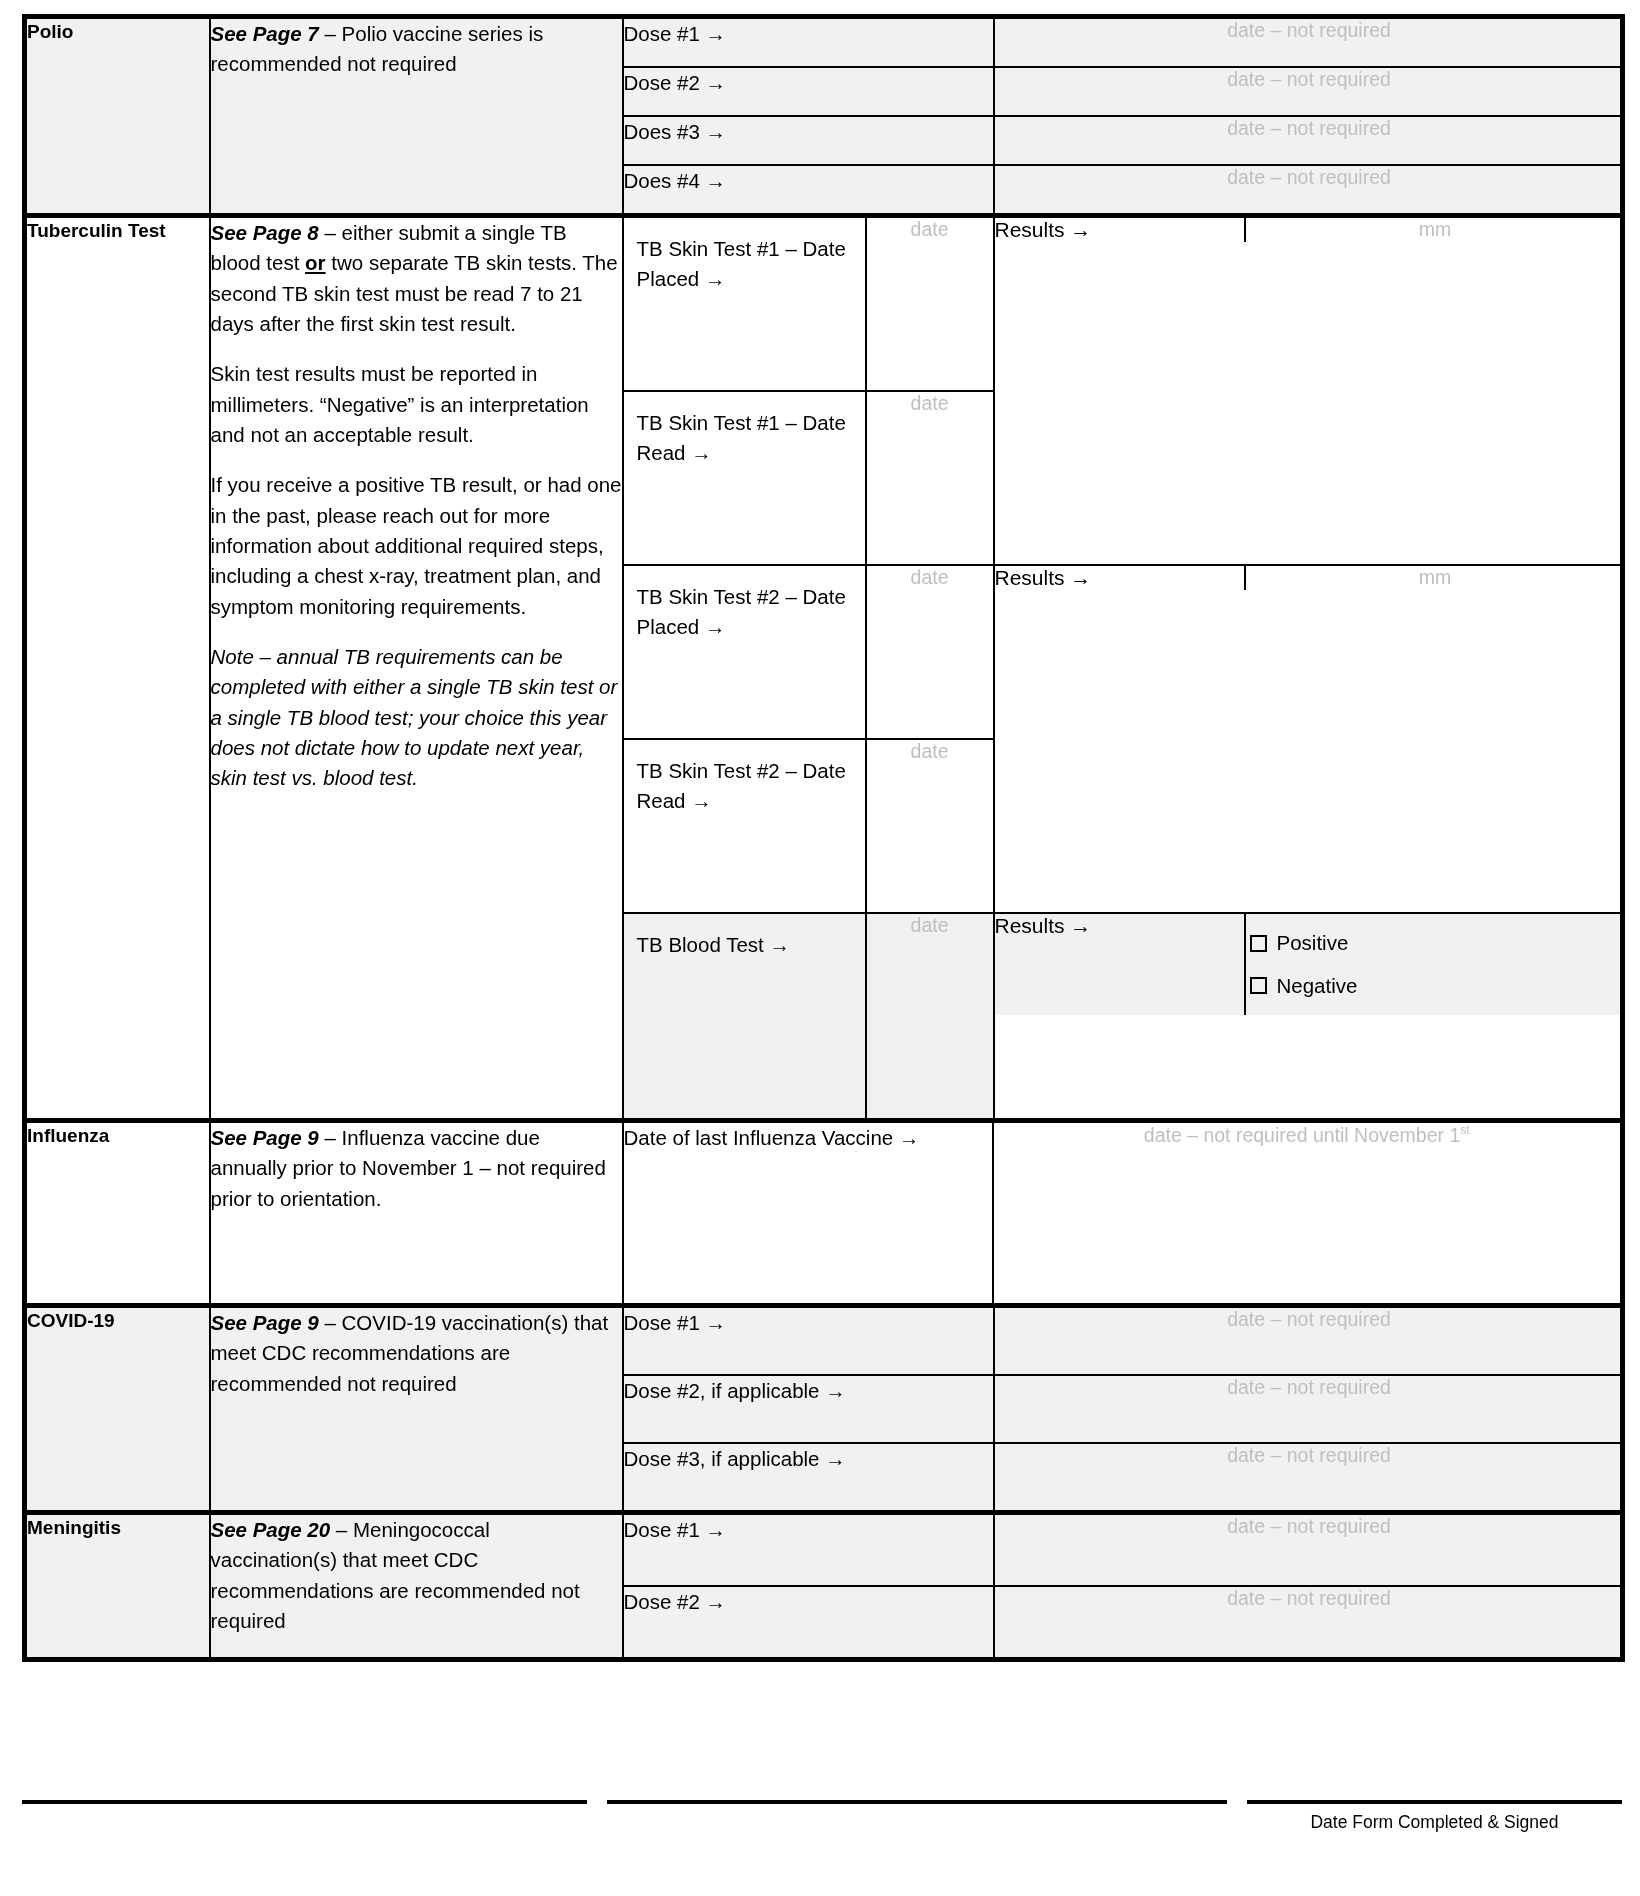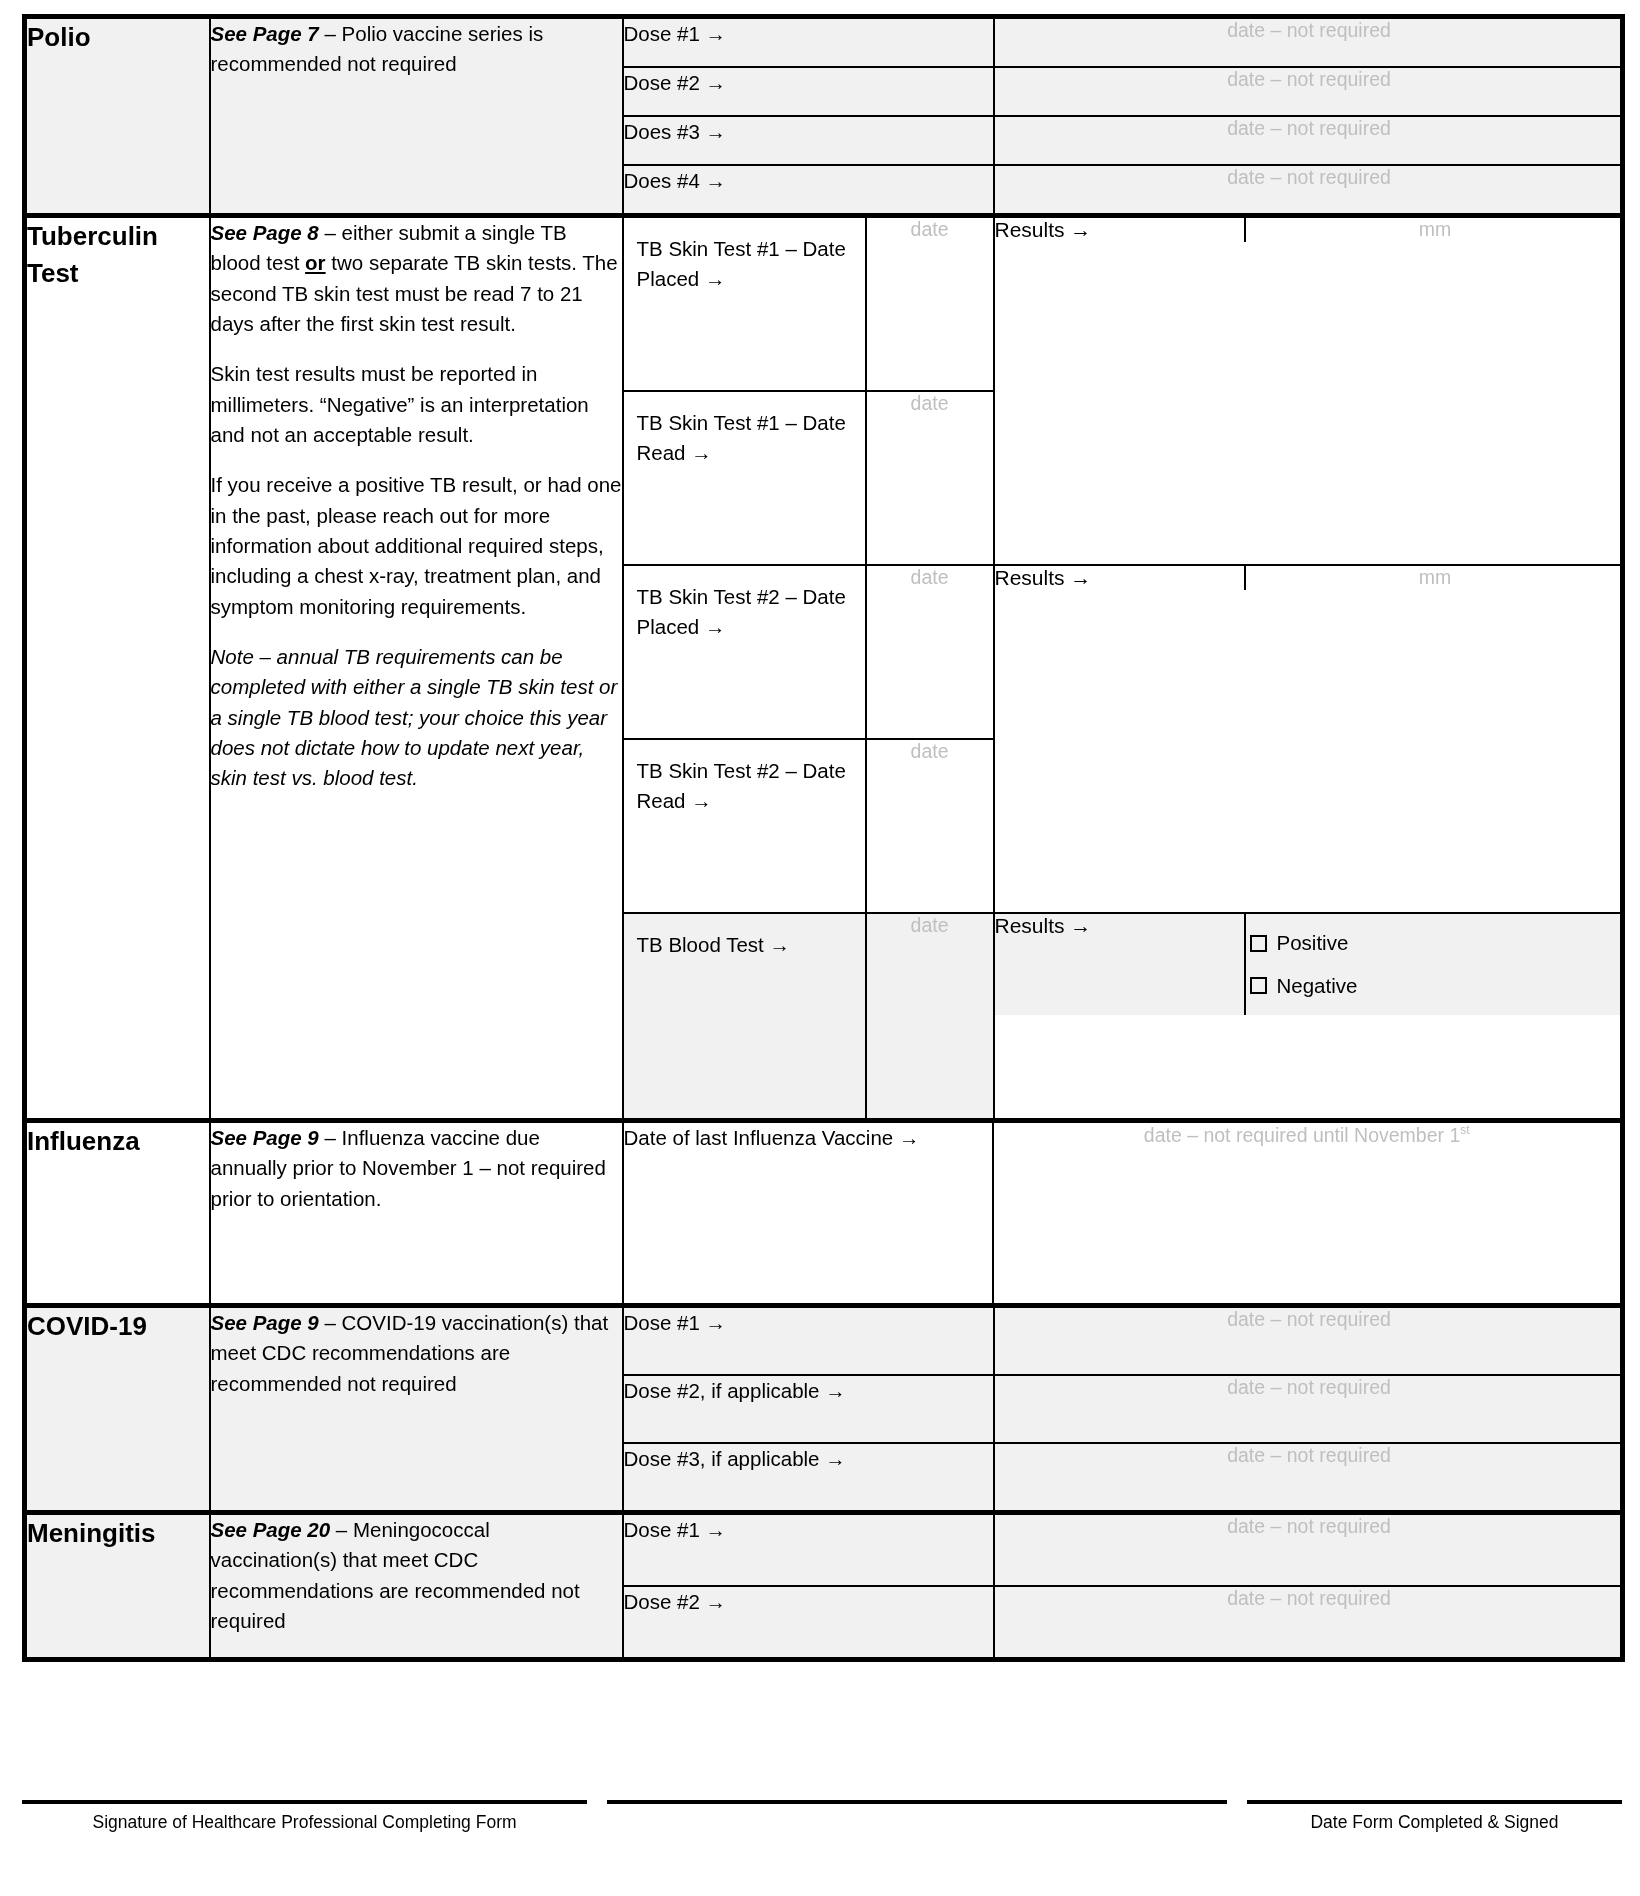--- a/index.html
+++ b/index.html
@@ -44,21 +44,21 @@
   .hb-right  { border-right: 5px solid #000; }
   .tb-r      { border-right: 2px solid #000; }
   .tb-b      { border-bottom: 2px solid #000; }
 
   .shaded { background: #f1f1f1; }
   .white  { background: #ffffff; }
 
   
   .cat-cell {
     font-weight: bold;
-    font-size: 26px;
+    font-size: 19px;
     padding: 10px 0 10px 14px;
     line-height: 1.42;
     vertical-align: middle;
   }
   
   .desc-cell {
     font-size: 20.5px;
     line-height: 1.48;
     padding: 14px 16px 14px 14px;
     vertical-align: middle;
@@ -384,21 +384,20 @@
           </table>
         </td>
       </tr>
 
     </tbody>
   </table>
 
   <div class="sig-area">
     <div class="sig-block" id="sig-0">
       <div class="sig-rule"></div>
-      <div class="sig-label">Signature of Healthcare Professional Completing Form</div>
     </div>
     <div class="sig-block" id="sig-1">
       <div class="sig-rule"></div>
     </div>
     <div class="sig-block" id="sig-2">
       <div class="sig-rule"></div>
       <div class="sig-label">Date Form Completed &amp; Signed</div>
     </div>
   </div>
 

